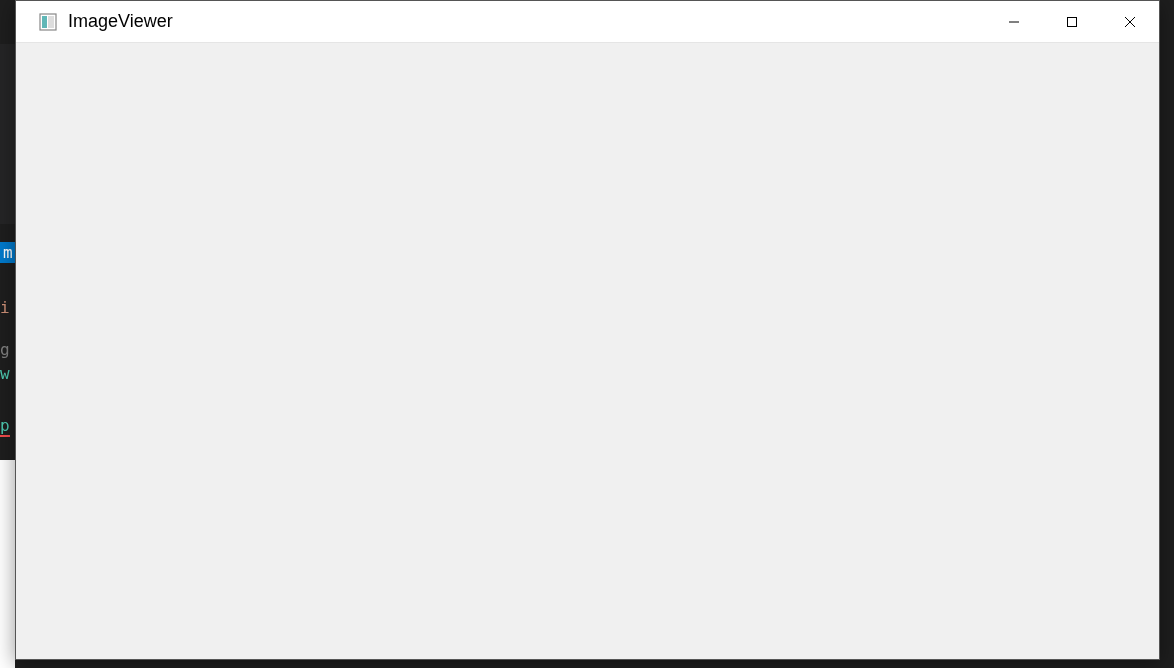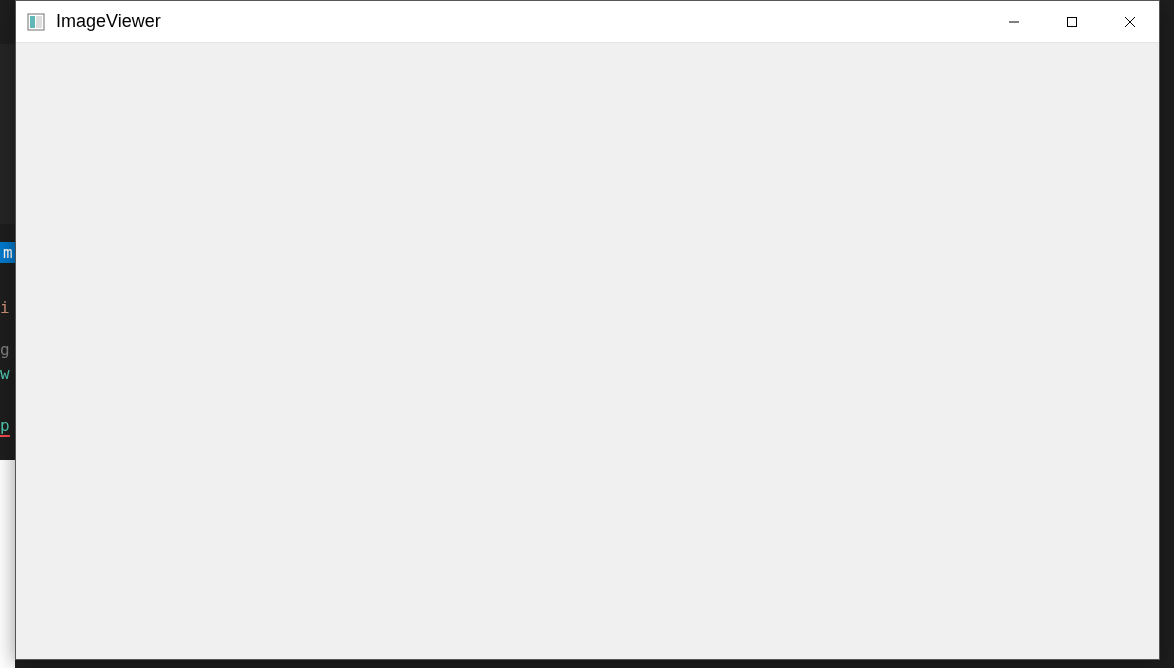--- a/index.html
+++ b/index.html
@@ -52,21 +52,21 @@
       border: 1px solid #555;
       box-shadow: 0 4px 20px rgba(0,0,0,0.4);
       display: flex;
       flex-direction: column;
     }
     .titlebar {
       height: 42px;
       background: #ffffff;
       display: flex;
       align-items: center;
-      padding-left: 10px;
+      padding-left: 22px;
       border-bottom: 1px solid #e5e5e5;
     }
     .titlebar-icon {
       width: 20px;
       height: 20px;
       margin-right: 10px;
       display: flex;
       align-items: center;
       justify-content: center;
     }

